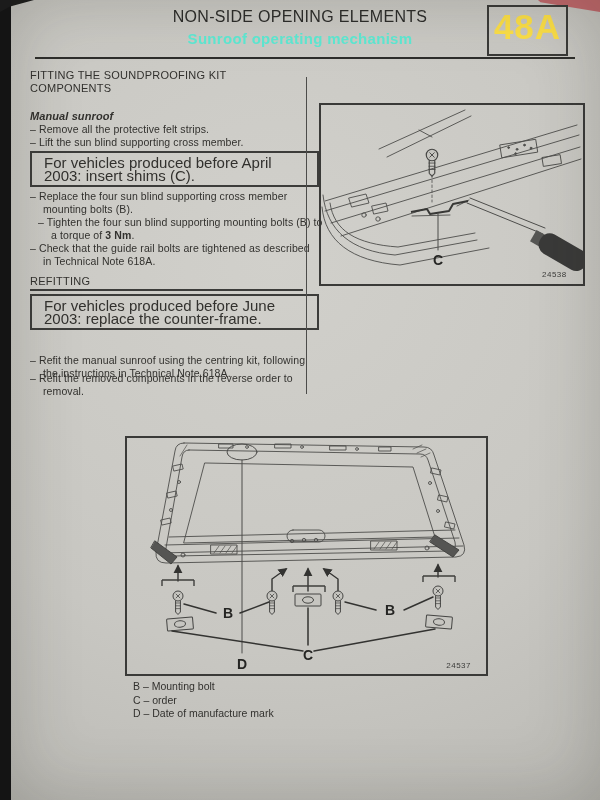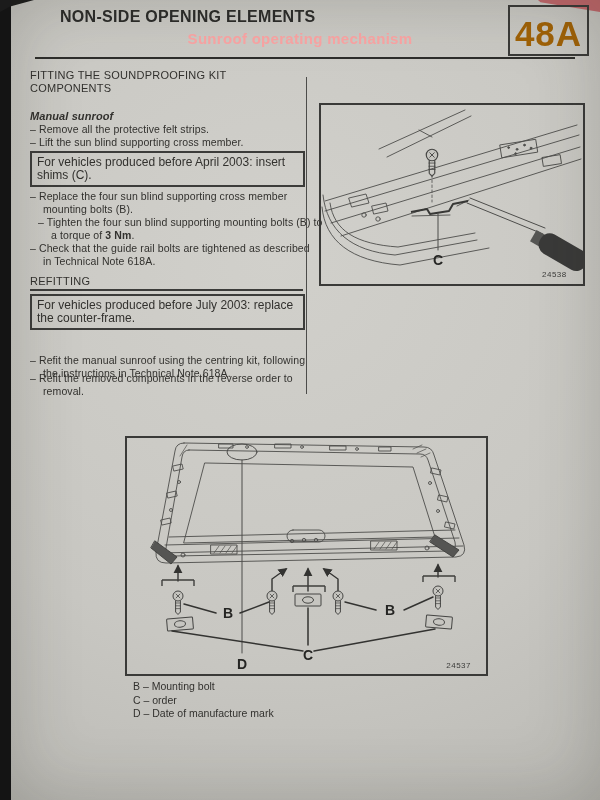--- a/index.html
+++ b/index.html
@@ -23,37 +23,37 @@
     clip-path:polygon(0 0,100% 0,100% 100%,4% 18%);
   }
   .edge-top-left{
     position:absolute;left:0;top:0;width:34px;height:12px;background:#1b1b1b;
     clip-path:polygon(0 0,100% 0,30% 55%,0 100%);
   }
   .t{position:absolute;color:#32312e;font-size:10.5px;line-height:13px;letter-spacing:.1px;}
   .caps{font-size:11px;letter-spacing:.25px;}
   .bold{font-weight:bold;}
   .title1{
-    position:absolute;left:60px;top:8px;width:480px;text-align:left;
-    font-size:16px;font-weight:bold;letter-spacing:.3px;color:#2c2c2a;
+    position:absolute;left:60px;top:8px;width:480px;text-align:center;
+    font-size:16px;font-weight:normal;letter-spacing:.3px;color:#2c2c2a;
   }
   .title2{
     position:absolute;left:60px;top:30px;width:480px;text-align:center;
-    font-size:15px;font-weight:bold;letter-spacing:.3px;color:#fca5a5;
+    font-size:15px;font-weight:bold;letter-spacing:.3px;color:#5eead4;
   }
   .code-box{
-    position:absolute;left:508px;top:5px;width:77px;height:47px;
-    border:2px solid #3a3a38;display:flex;align-items:flex-end;justify-content:center;
-    font-size:35px;font-weight:bold;color:#a16207;letter-spacing:1px;
+    position:absolute;left:487px;top:5px;width:77px;height:47px;
+    border:2px solid #3a3a38;display:flex;align-items:flex-start;justify-content:center;
+    font-size:35px;font-weight:bold;color:#fde047;letter-spacing:1px;
   }
   .hrule{position:absolute;left:35px;top:57px;width:540px;height:2px;background:#2e2e2c;}
   .bullet{padding-left:13px;text-indent:-13px;width:272px;}
   .box{
     position:absolute;left:30px;width:261px;border:2px solid #3c3c3a;
-    padding:3px 5px;color:#32312e;font-size:12px;line-height:13px;
+    padding:3px 12px;color:#32312e;font-size:15px;line-height:13px;
   }
   .vdivider{position:absolute;left:306px;top:77px;width:1px;height:317px;background:#4c4c4a;}
   .rule-thin{position:absolute;left:30px;top:289px;width:273px;height:2px;background:#3c3c3a;}
   .fig{
     position:absolute;border:2px solid #3a3a38;
   }
   .fig svg{display:block;}
   .figtext{font-weight:bold;font-size:14px;fill:#252523;font-family:"Liberation Sans",sans-serif;}
   .fignum{font-size:8px;fill:#3c3c3a;letter-spacing:.5px;font-family:"Liberation Sans",sans-serif;}
   .legend{position:absolute;left:133px;top:680px;color:#32312e;font-size:10.5px;line-height:13.5px;}
@@ -82,21 +82,21 @@
 </div>
 
 <div class="t bullet" style="left:30px;top:190px;">– Replace the four sun blind supporting cross member mounting bolts (B).</div>
 <div class="t bullet" style="left:30px;top:216px;margin-left:8px;"><span>– Tighten the four sun blind supporting mounting bolts (B) to a torque of </span><span class="bold">3 Nm</span><span>.</span></div>
 <div class="t bullet" style="left:30px;top:242px;">– Check that the guide rail bolts are tightened as described in Technical Note 618A.</div>
 
 <div class="t caps" style="left:30px;top:275px;">REFITTING</div>
 <div class="rule-thin"></div>
 
 <div class="box" style="top:294px;">
-  <div>For vehicles produced before July 2003: replace the counter-frame.</div>
+  <div>For vehicles produced before June 2003: replace the counter-frame.</div>
 </div>
 
 <div class="t bullet" style="left:30px;top:346px;margin-top:8px;">– Refit the manual sunroof using the centring kit, following the instructions in Technical Note 618A.</div>
 <div class="t bullet" style="left:30px;top:372px;">– Refit the removed components in the reverse order to removal.</div>
 
 <div class="vdivider"></div>
 
 <div class="fig" style="left:319px;top:103px;width:262px;height:179px;">
 <svg width="262" height="179" viewBox="0 0 262 179">
   <defs>

